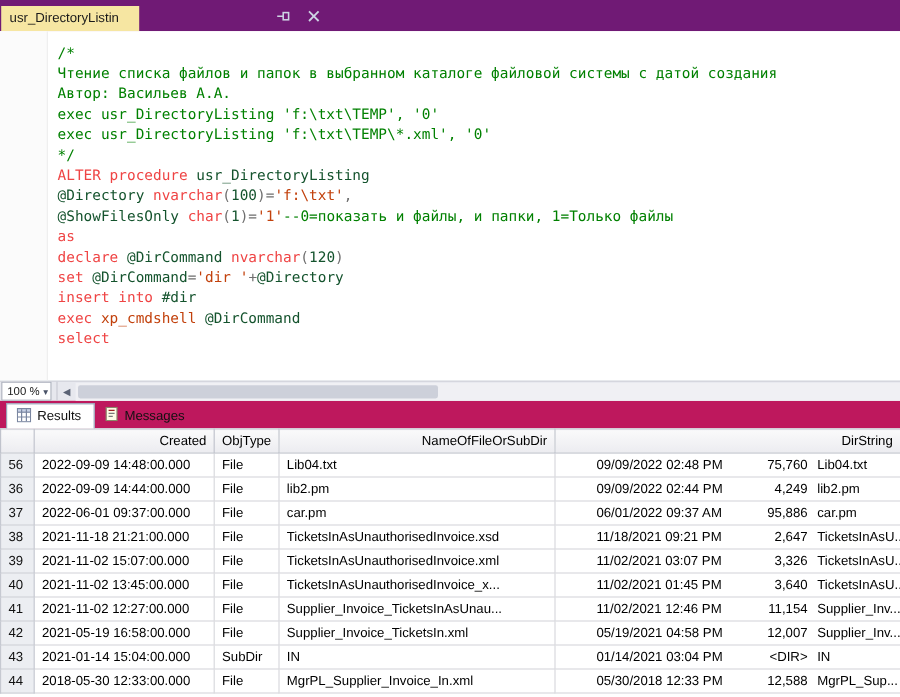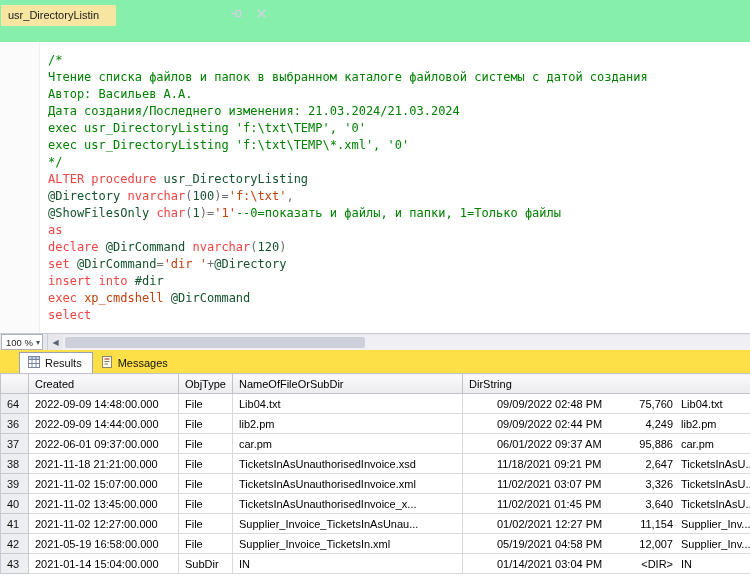--- a/index.html
+++ b/index.html
@@ -1,20 +1,20 @@
 <!DOCTYPE html>
 <html><head>
 <meta charset="utf-8">
 <style>
   * { margin:0; padding:0; box-sizing:border-box; }
   html,body { width:750px; height:581px; overflow:hidden; }
   body { font-family:"Liberation Sans", sans-serif; background:#fff; position:relative; }
 
   
-  .tabstrip { height:42px; background:#86efac; position:relative; }
+  .tabstrip { height:26px; background:#701a75; position:relative; }
   .doc-tab { position:absolute; left:1px; top:5px; height:21px; width:115px;
              background:#f6e6a2; color:#1a1a1a; font-size:11px; line-height:21px;
              padding:0 7px; white-space:nowrap; overflow:hidden; cursor:default; }
   .strip-icons { position:absolute; left:230px; top:7px; display:flex; gap:12px; align-items:center; }
   .strip-icons .icon-btn { width:13px; height:13px; display:flex; align-items:center; justify-content:center; cursor:pointer; }
 
   
   .editor { height:291px; background:#ffffff; overflow:hidden; position:relative;
             padding:10px 4px 0 48px; cursor:text; }
   .editor .margin { position:absolute; left:0; top:0; bottom:0; width:40px; background:#fbfbfb; border-right:1px solid #efefef; }
@@ -33,30 +33,30 @@
               font-size:9.5px; color:#222; display:flex; align-items:center; justify-content:space-between;
               padding:0 2px 0 4px; cursor:pointer; }
   .zoom-box .caret { font-size:8px; color:#4a5368; }
   .hsb-sep { width:5px; height:100%; border-right:1px solid #c9cbd4; }
   .hsb-left { width:15px; height:15px; font-size:8px; color:#5b6375; display:flex; align-items:center;
               justify-content:center; cursor:pointer; }
   .hsb-track { flex:1; height:15px; background:#f0f0f4; position:relative; cursor:pointer; }
   .hsb-thumb { position:absolute; left:2px; top:2px; height:11px; width:300px; background:#cdd0da; border-radius:2px; }
 
   
-  .rtabbar { height:23px; background:#fde047; display:flex; align-items:flex-end; padding-left:19px; }
+  .rtabbar { height:23px; background:#be185d; display:flex; align-items:flex-end; padding-left:5px; }
   .rtab { height:21px; padding:0 10px 0 8px; font-size:11px; color:#111; display:flex; align-items:center;
           gap:5px; cursor:pointer; }
   .rtab.active { background:#ffffff; border:1px solid #98a1b6; border-bottom:none; }
 
   
   table.grid { border-collapse:collapse; table-layout:fixed; width:750px; font-size:11px; color:#000;
                background:#fff; }
   table.grid th { background:linear-gradient(#fafafb,#ececf0); border:1px solid #c0c3cc;
-                  font-weight:normal; text-align:left; padding:2px 6px; height:20px;
+                  font-weight:normal; text-align:right; padding:2px 6px; height:20px;
                   white-space:nowrap; overflow:hidden; cursor:default; }
   table.grid td { border:1px solid #d9dade; padding:1px 6px; height:20px;
                   white-space:nowrap; overflow:hidden; cursor:default; }
   table.grid td.rownum { background:#eceef2; border-color:#c6c9d1; color:#111; }
   .dirdt   { display:inline-block; width:112px;margin-left:28px; }
   .dirsize { display:inline-block; width:64px; text-align:right; }
   .dirname { margin-left:8px; }
 </style>
 </head>
 <body>
@@ -82,21 +82,20 @@
       </span>
     </div>
   </div>
 
   <div class="editor">
     <div class="margin"></div>
     <div>
         <div class="code-line"><span class="tok-c">/*</span></div>
         <div class="code-line"><span class="tok-c">Чтение списка файлов и папок в выбранном каталоге файловой системы с датой создания</span></div>
         <div class="code-line"><span class="tok-c">Автор: Васильев А.А.</span></div>
-        <div class="code-line"><span class="tok-c">Дата создания/Последнего изменения: 21.03.2024/21.03.2024</span></div>
         <div class="code-line"><span class="tok-c">exec usr_DirectoryListing 'f:\txt\TEMP', '0'</span></div>
         <div class="code-line"><span class="tok-c">exec usr_DirectoryListing 'f:\txt\TEMP\*.xml', '0'</span></div>
         <div class="code-line"><span class="tok-c">*/</span></div>
         <div class="code-line"><span class="tok-k">ALTER procedure </span><span class="tok-n">usr_DirectoryListing</span></div>
         <div class="code-line"><span class="tok-n">@Directory </span><span class="tok-k">nvarchar</span><span class="tok-g">(</span><span class="tok-n">100</span><span class="tok-g">)=</span><span class="tok-s">'f:\txt'</span><span class="tok-g">,</span></div>
         <div class="code-line"><span class="tok-n">@ShowFilesOnly </span><span class="tok-k">char</span><span class="tok-g">(</span><span class="tok-n">1</span><span class="tok-g">)=</span><span class="tok-s">'1'</span><span class="tok-c">--0=показать и файлы, и папки, 1=Только файлы</span></div>
         <div class="code-line"><span class="tok-k">as</span></div>
         <div class="code-line"><span class="tok-k">declare </span><span class="tok-n">@DirCommand </span><span class="tok-k">nvarchar</span><span class="tok-g">(</span><span class="tok-n">120</span><span class="tok-g">)</span></div>
         <div class="code-line"><span class="tok-k">set </span><span class="tok-n">@DirCommand</span><span class="tok-g">=</span><span class="tok-s">'dir '</span><span class="tok-g">+</span><span class="tok-n">@Directory</span></div>
         <div class="code-line"><span class="tok-k">insert into </span><span class="tok-n">#dir</span></div>
@@ -155,21 +154,21 @@
       <tr>
         <th></th>
         <th>Created</th>
         <th>ObjType</th>
         <th>NameOfFileOrSubDir</th>
         <th>DirString</th>
       </tr>
     </thead>
     <tbody>
         <tr>
-          <td class="rownum">64</td>
+          <td class="rownum">56</td>
           <td>2022-09-09 14:48:00.000</td>
           <td>File</td>
           <td>Lib04.txt</td>
           <td><span class="dirdt">09/09/2022 02:48 PM</span><span class="dirsize">75,760</span><span class="dirname">Lib04.txt</span></td>
         </tr>
         <tr>
           <td class="rownum">36</td>
           <td>2022-09-09 14:44:00.000</td>
           <td>File</td>
           <td>lib2.pm</td>
@@ -201,32 +200,39 @@
           <td>2021-11-02 13:45:00.000</td>
           <td>File</td>
           <td>TicketsInAsUnauthorisedInvoice_x...</td>
           <td><span class="dirdt">11/02/2021 01:45 PM</span><span class="dirsize">3,640</span><span class="dirname">TicketsInAsU...</span></td>
         </tr>
         <tr>
           <td class="rownum">41</td>
           <td>2021-11-02 12:27:00.000</td>
           <td>File</td>
           <td>Supplier_Invoice_TicketsInAsUnau...</td>
-          <td><span class="dirdt">01/02/2021 12:27 PM</span><span class="dirsize">11,154</span><span class="dirname">Supplier_Inv...</span></td>
+          <td><span class="dirdt">11/02/2021 12:46 PM</span><span class="dirsize">11,154</span><span class="dirname">Supplier_Inv...</span></td>
         </tr>
         <tr>
           <td class="rownum">42</td>
           <td>2021-05-19 16:58:00.000</td>
           <td>File</td>
           <td>Supplier_Invoice_TicketsIn.xml</td>
           <td><span class="dirdt">05/19/2021 04:58 PM</span><span class="dirsize">12,007</span><span class="dirname">Supplier_Inv...</span></td>
         </tr>
         <tr>
           <td class="rownum">43</td>
           <td>2021-01-14 15:04:00.000</td>
           <td>SubDir</td>
           <td>IN</td>
           <td><span class="dirdt">01/14/2021 03:04 PM</span><span class="dirsize">&lt;DIR&gt;</span><span class="dirname">IN</span></td>
         </tr>
+        <tr>
+          <td class="rownum">44</td>
+          <td>2018-05-30 12:33:00.000</td>
+          <td>File</td>
+          <td>MgrPL_Supplier_Invoice_In.xml</td>
+          <td><span class="dirdt">05/30/2018 12:33 PM</span><span class="dirsize">12,588</span><span class="dirname">MgrPL_Sup...</span></td>
+        </tr>
       </tbody>
   </table>
 
 </div>
 
 </body></html>

